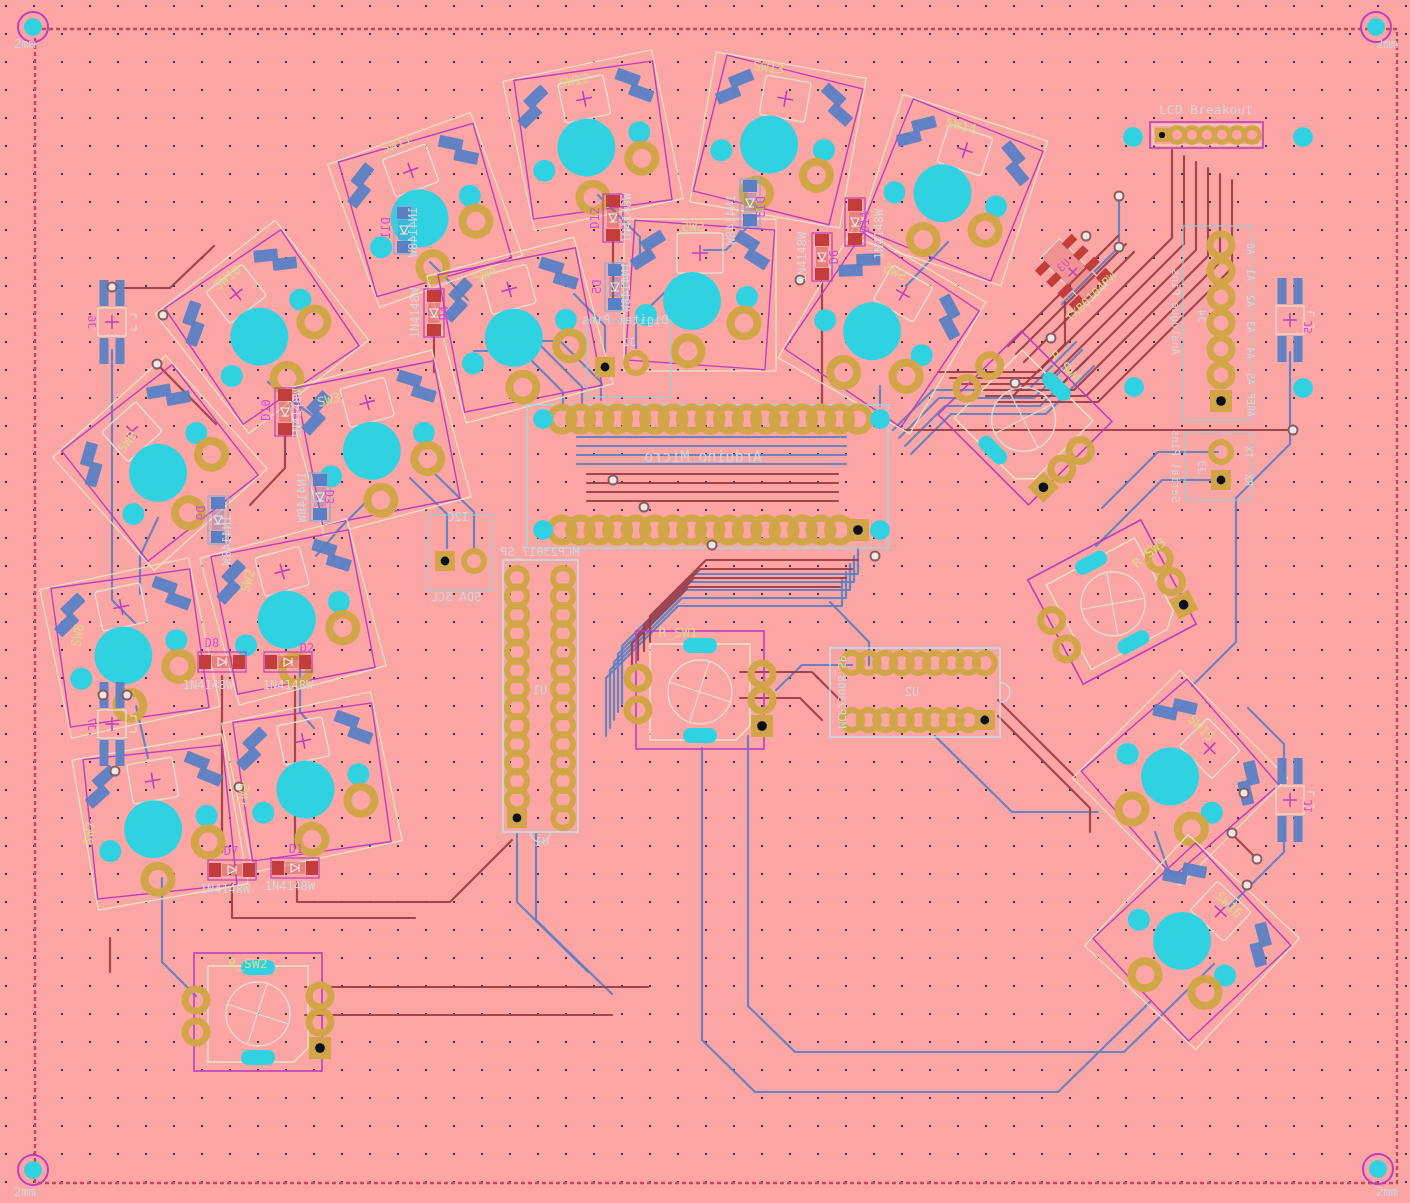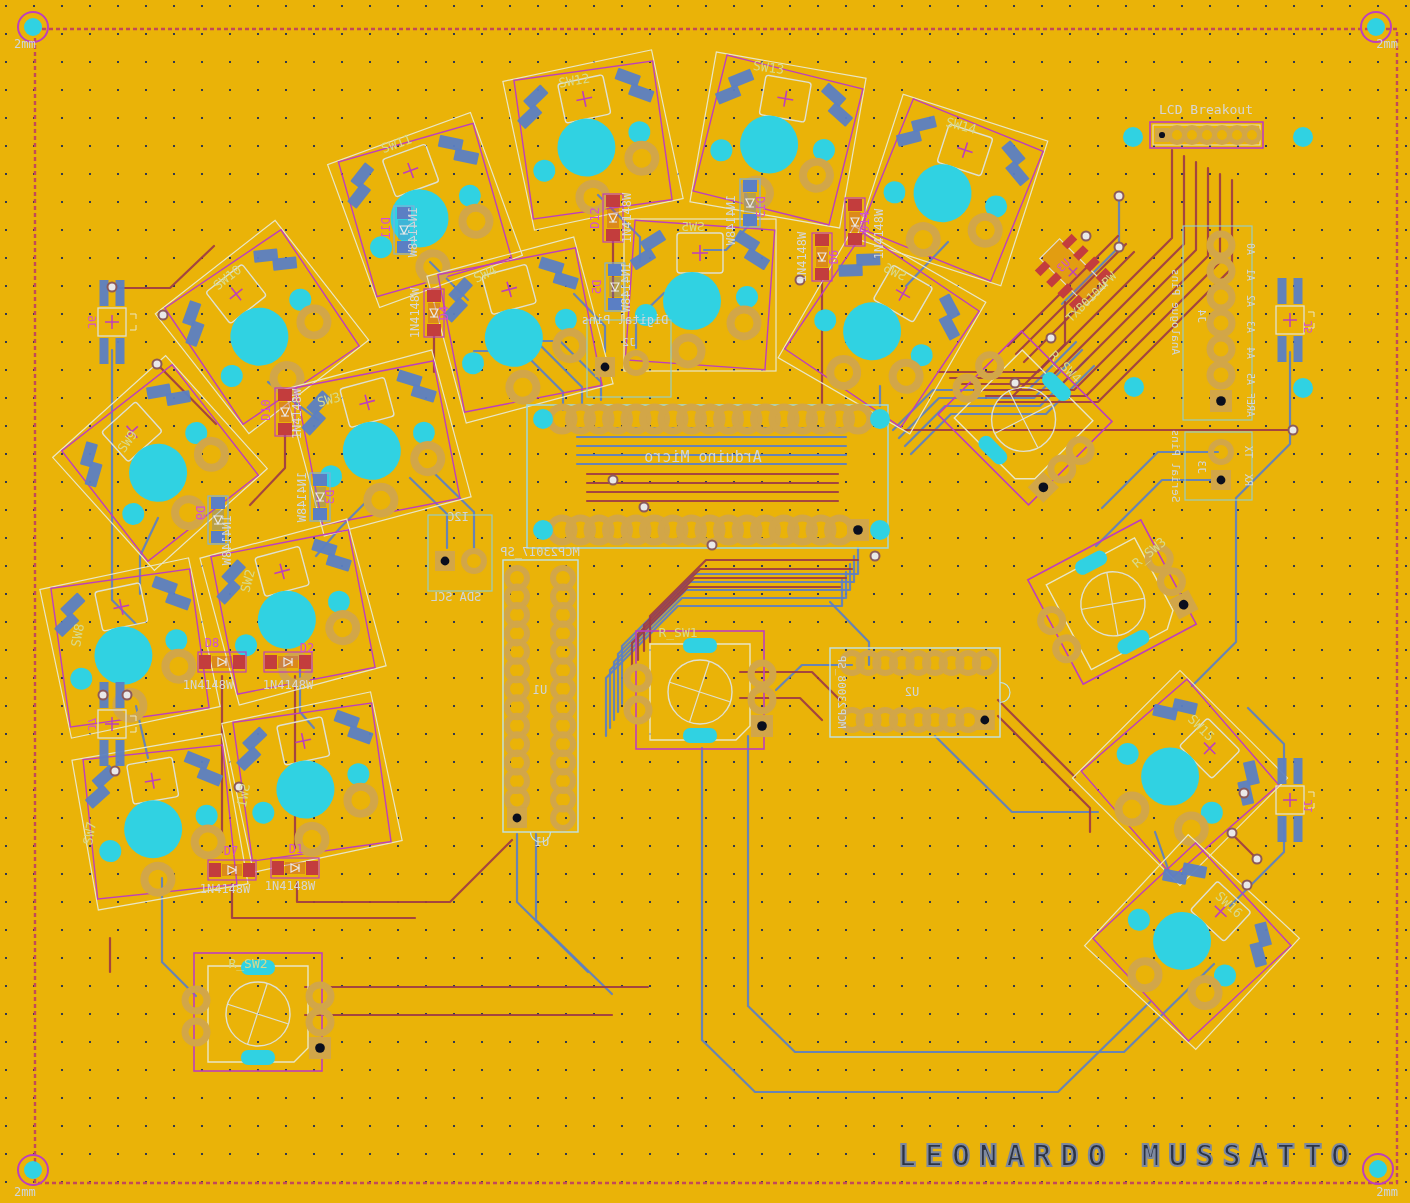--- a/index.html
+++ b/index.html
@@ -1,16 +1,16 @@
 <!DOCTYPE html>
 <html><head>
 <meta charset="utf-8">
 <style>
   html,body{margin:0;padding:0;background:#05080f;}
-  #stage{position:relative;width:1410px;height:1203px;background:#eab308;overflow:hidden;
+  #stage{position:relative;width:1410px;height:1203px;background:#fca5a5;overflow:hidden;
          font-family:"DejaVu Sans Mono","Liberation Mono",monospace;}
   #grid{position:absolute;inset:0;
         background-image:radial-gradient(circle,#333b4f 1px,rgba(0,0,0,0) 1.3px);
         background-size:28px 28px;background-position:20px 20px;}
   #pcb{position:absolute;left:0;top:0;}
   #artist{position:absolute;right:52px;bottom:30px;font-size:30px;font-weight:bold;
           letter-spacing:9px;color:#2c3342;-webkit-text-stroke:2px #7d889f;white-space:nowrap;}
   text{font-family:"DejaVu Sans Mono","Liberation Mono",monospace;}
 </style>
 </head>
@@ -813,14 +813,13 @@
         <text text-anchor="middle" font-size="10" fill="#cfd6da" transform="translate(1247,379) rotate(90) scale(-1,1)">A5</text>
         <text text-anchor="middle" font-size="10" fill="#cfd6da" transform="translate(1247,405) rotate(90) scale(-1,1)">AREF</text>
         <text text-anchor="middle" font-size="11" fill="#cfd6da" transform="translate(1172,312) rotate(90) scale(-1,1)">Analogue Pins</text>
         <text text-anchor="middle" font-size="11" fill="#cfd6da" transform="translate(1198,316) rotate(90) scale(-1,1)">J4</text>
         <text text-anchor="middle" font-size="11" fill="#d24fd2" transform="translate(1312,327) rotate(-90) scale(-1,1)">J5</text>
         <text text-anchor="middle" font-size="11" fill="#d24fd2" transform="translate(1312,806) rotate(-90) scale(-1,1)">J1</text>
         <text text-anchor="middle" font-size="11" fill="#d24fd2" transform="translate(88,322) rotate(90) scale(-1,1)">J6</text>
         <text text-anchor="middle" font-size="11" fill="#d24fd2" transform="translate(88,724) rotate(90) scale(-1,1)">J7</text>
       </g>
     </svg>
-  <div id="artist">LEONARDO MUSSATTO</div>
 </div>
 
 </body></html>

